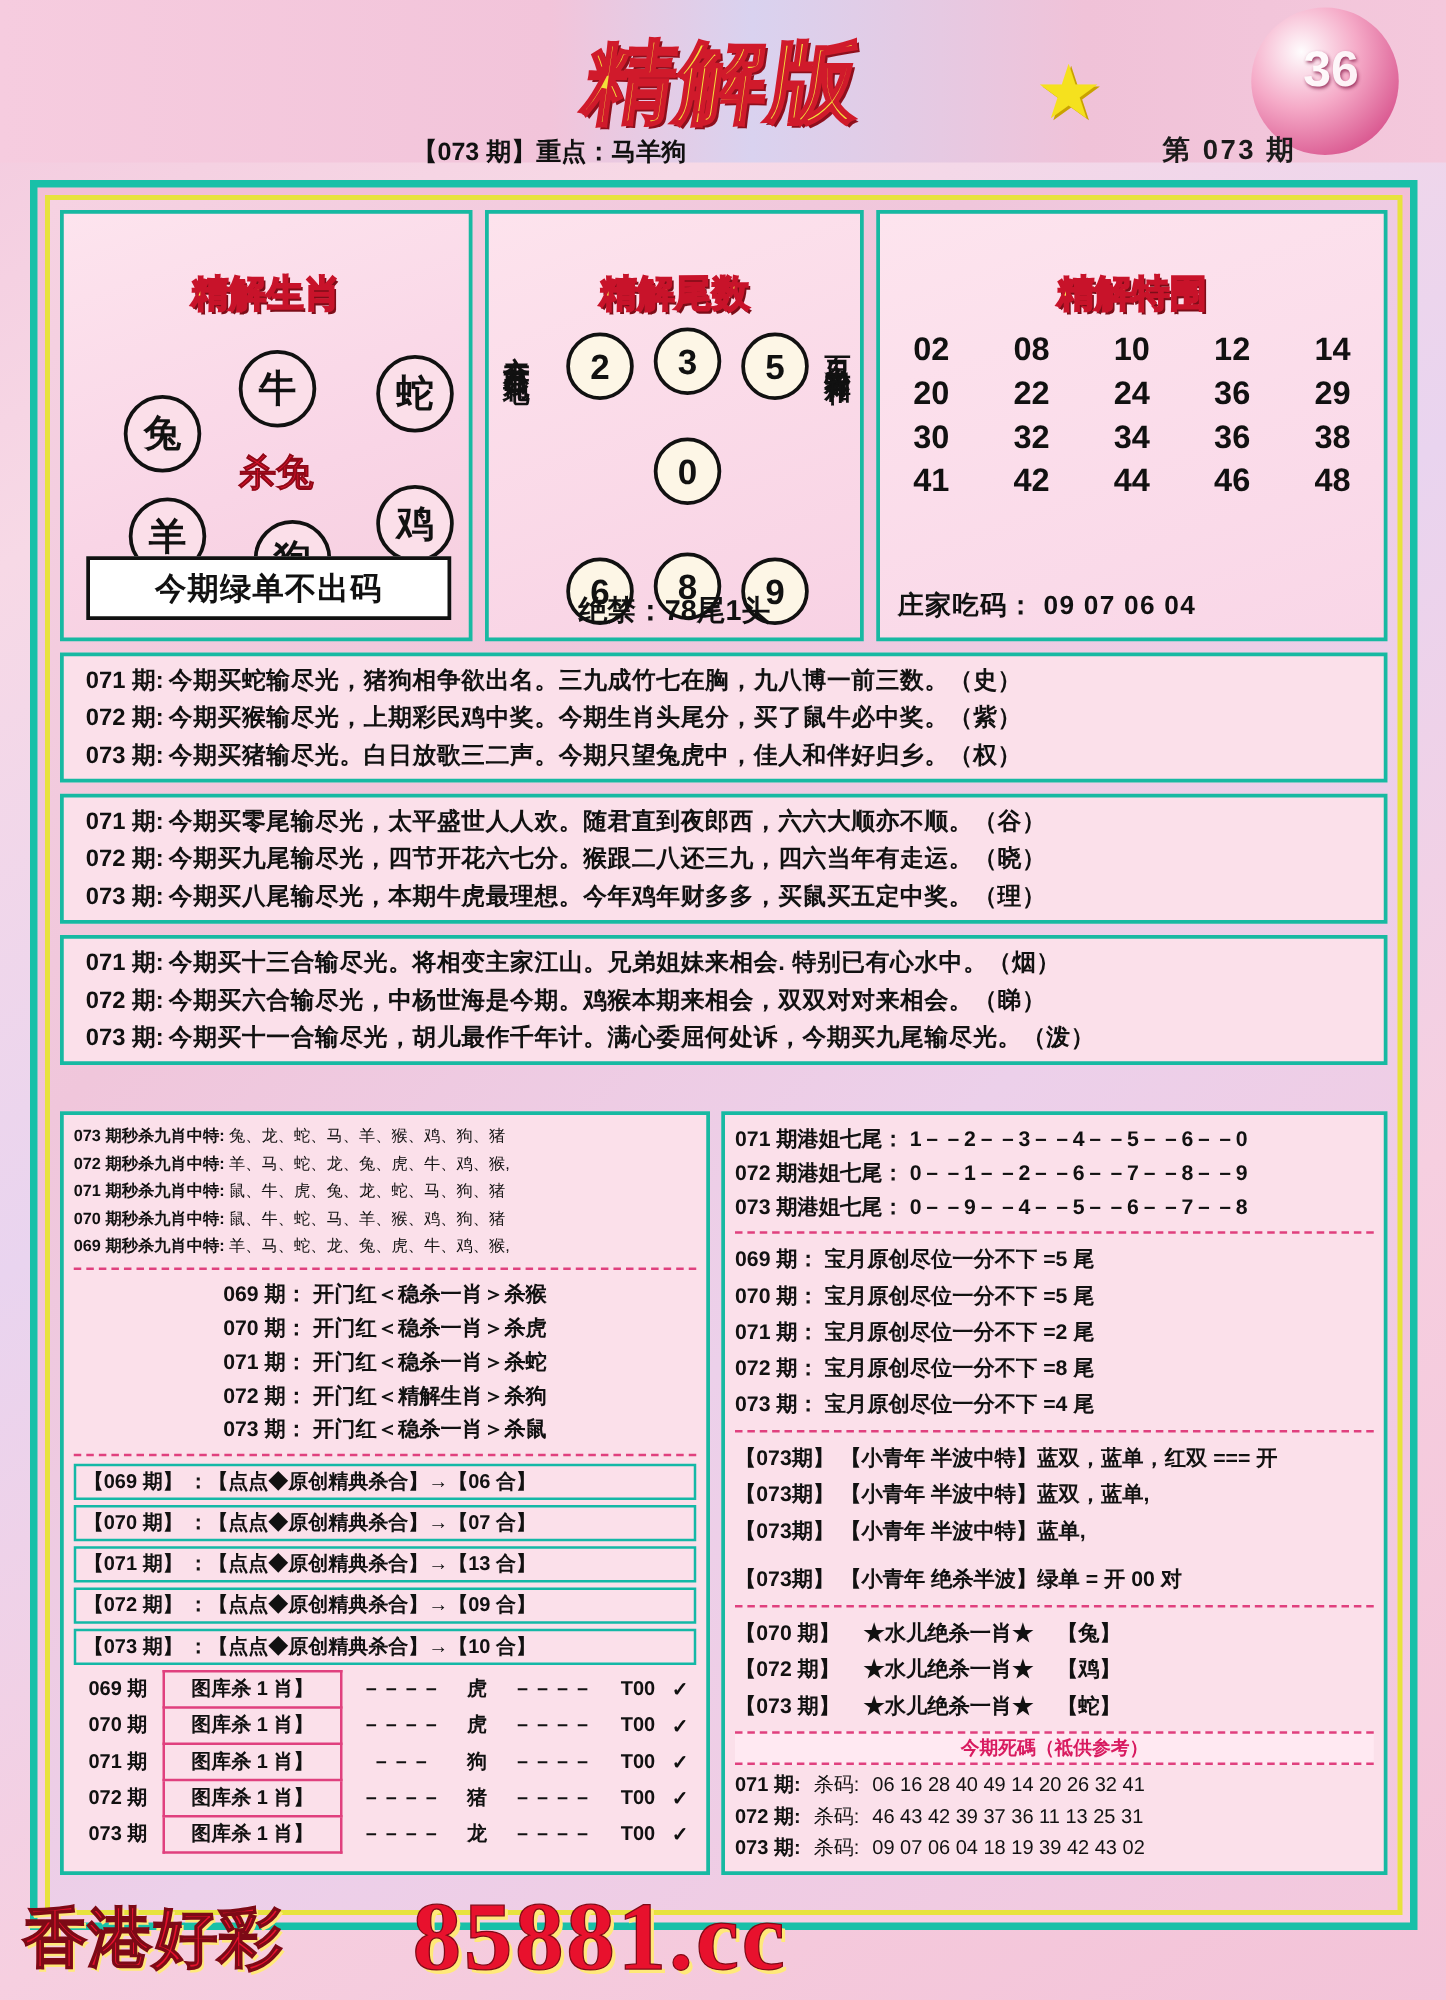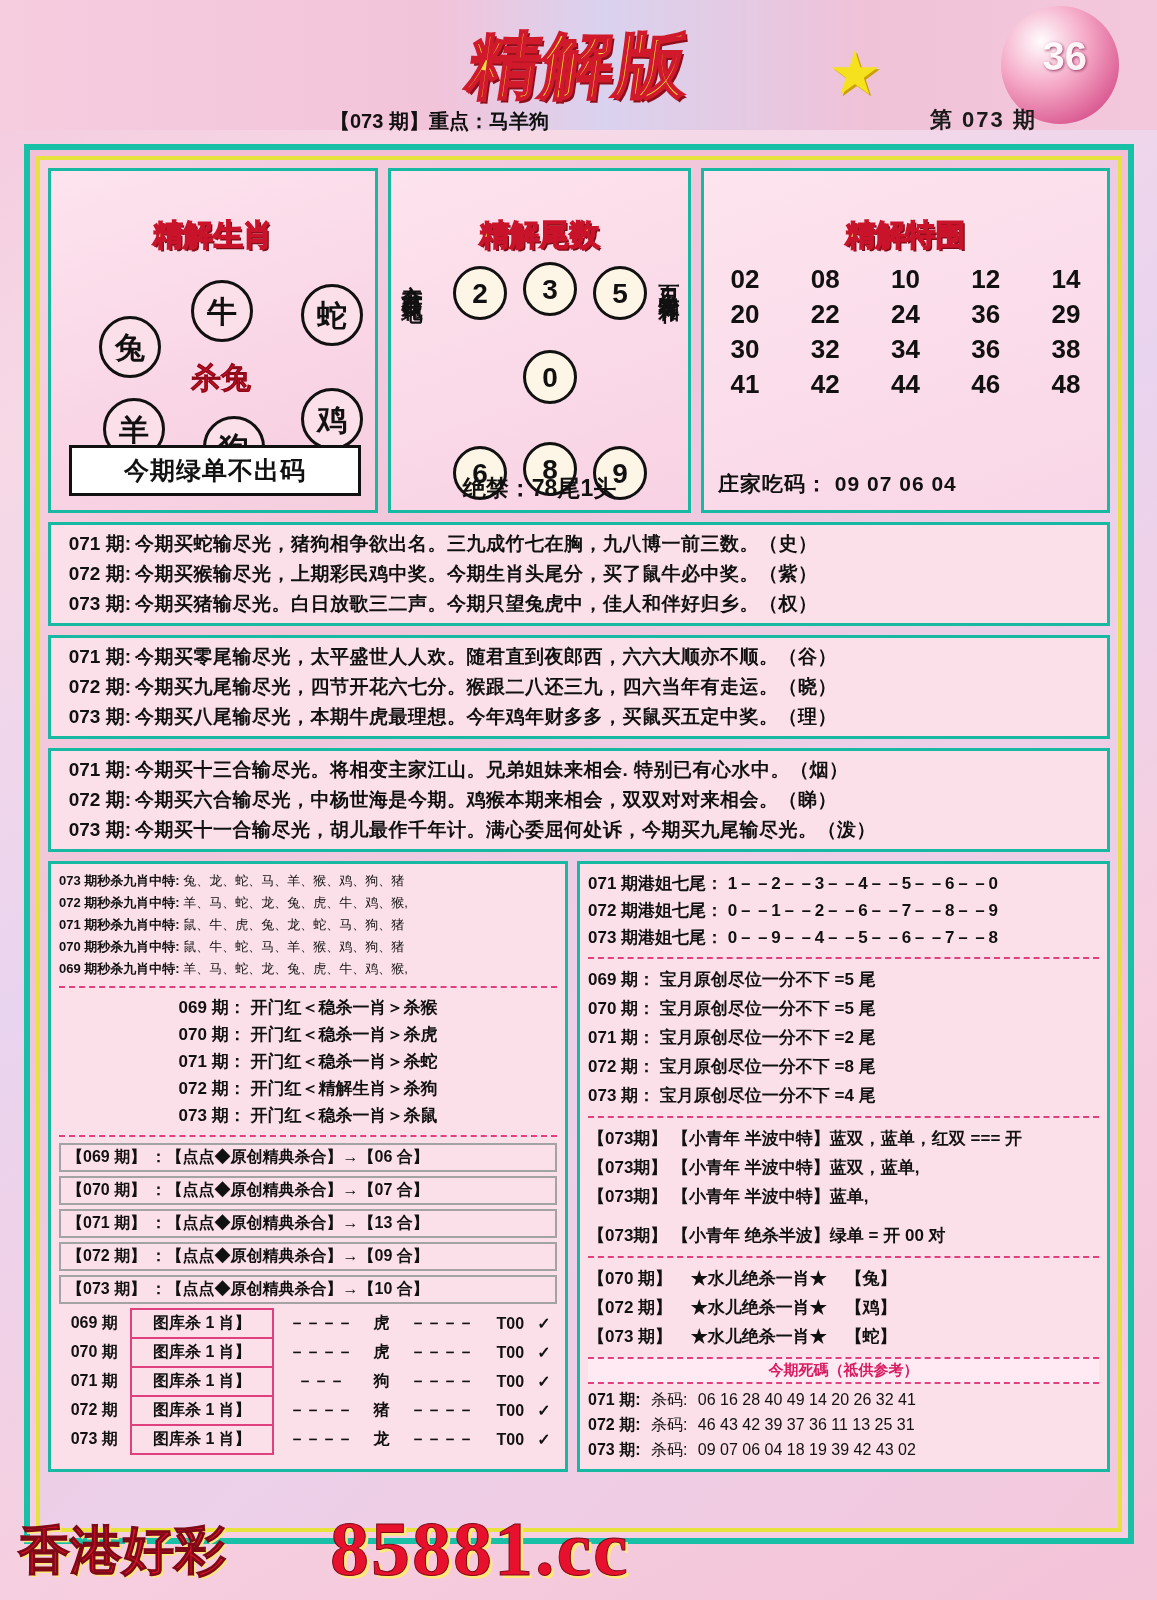--- a/index.html
+++ b/index.html
@@ -70,29 +70,29 @@
   #p3 .eat { font-size:21px; font-weight:bold; color:#111; margin-top:6px; letter-spacing:1px; }
 
   
   .vblock { margin-top:9px; border:3px solid #17b9a2; background:#fbe0ea; padding:4px 6px; }
   .vrow { display:flex; align-items:baseline; font-size:19px; color:#111; padding:2px 0; white-space:nowrap; }
   .vrow .iss { width:78px; font-weight:bold; text-align:right; padding-right:4px; }
   .vrow .txt { font-weight:bold; letter-spacing:0.5px; }
 
   
   #bottom { margin-top:9px; display:flex; gap:9px; }
-  .bcol { border:3px solid #17b9a2; background:#fbe0ea; padding:6px 8px; }
+  .bcol { border:3px solid #17b9a2; background:#fbe0ea; padding:6px 8px;margin-top:28px; }
   #bleft { width:520px; }
   #bright { flex:1; }
   .small-row { font-size:13px; color:#111; padding:2px 0; white-space:nowrap; }
   .small-row b { font-weight:bold; }
   .dashed { border-top:2px dashed #e0407e; margin:6px 0; }
   .center-row { text-align:center; font-size:17px; color:#111; padding:2px 0; font-weight:bold; }
   .kv-row { font-size:17px; color:#111; padding:3px 0; font-weight:bold; }
-  .box-row { border:2px solid #a3a3a3; margin:4px 0; padding:2px 6px; font-size:16px; font-weight:bold; color:#111; }
+  .box-row { border:2px solid #14b8a6; margin:4px 0; padding:2px 6px; font-size:16px; font-weight:bold; color:#111; }
   .tbl { width:100%; border-collapse:collapse; }
   .tbl td { font-size:16px; color:#111; padding:3px 2px; font-weight:bold; }
   .tbl td.c { text-align:center; }
   .tbl td.bx { border:2px solid #e0407e; }
   .r17 { font-size:17px; font-weight:bold; color:#111; padding:2px 0; }
   .pinkhdr { text-align:center; font-size:15px; font-weight:bold; color:#d81b60; background:#ffe9f2;
      border-top:2px dashed #e0407e; border-bottom:2px dashed #e0407e; padding:2px 0; margin:6px 0 4px; }
   .chk { color:#111; }
 
   

